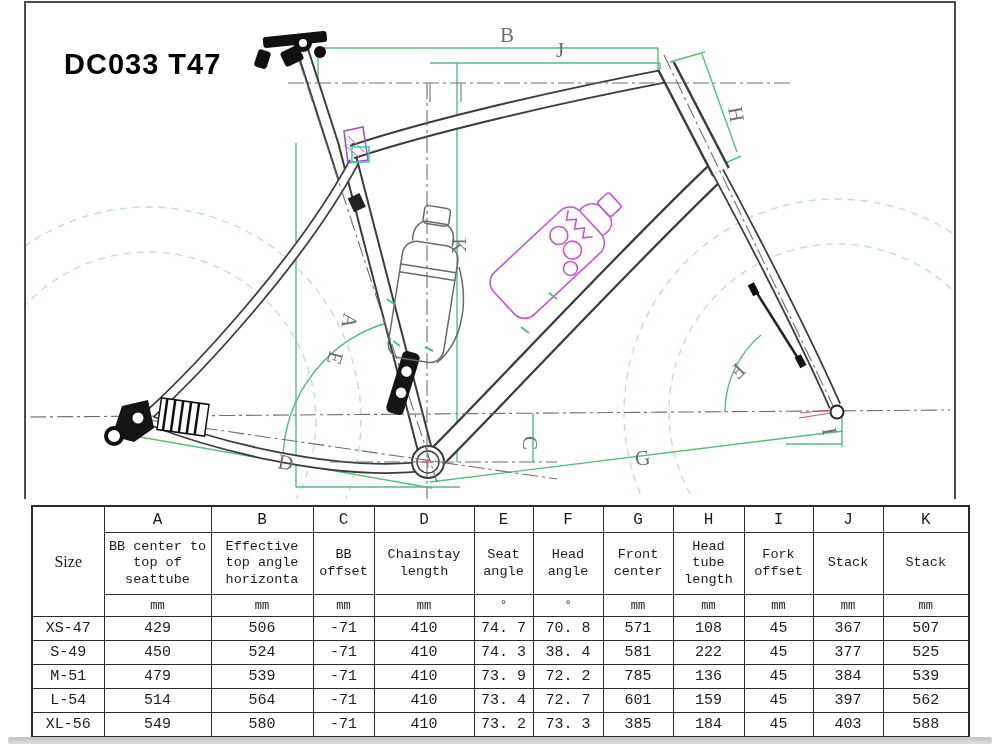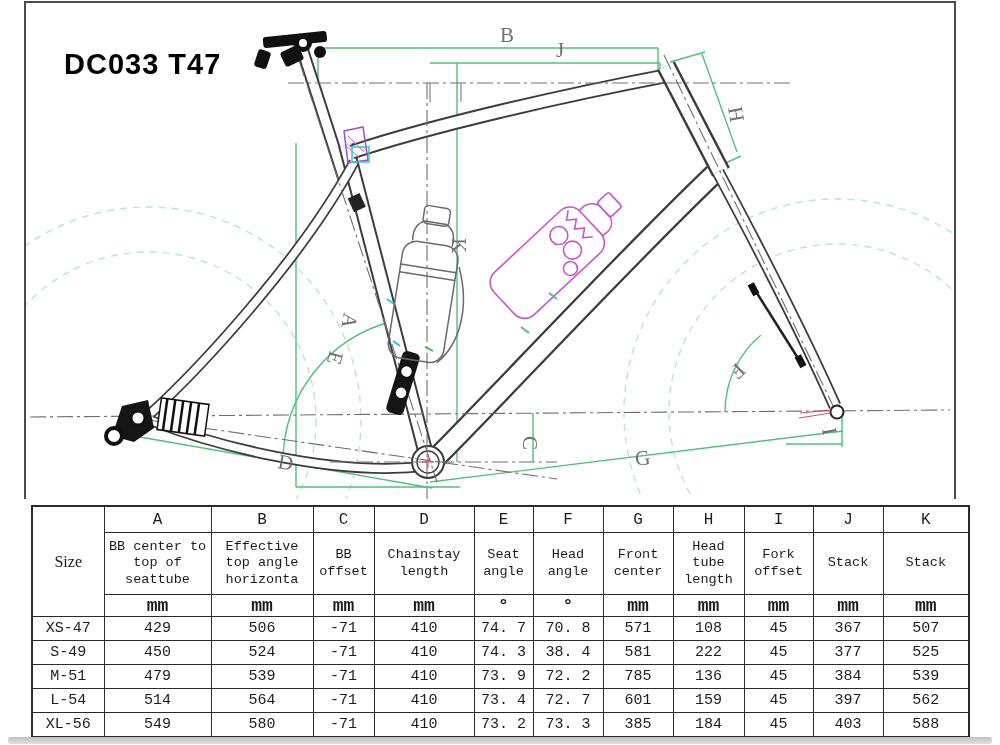--- a/index.html
+++ b/index.html
@@ -33,21 +33,21 @@
     border-collapse:collapse;table-layout:fixed;
     border:2px solid #2b2b2b;color:#1c1c1c;
     font-family:"Liberation Mono",monospace;
   }
   table.geo th,table.geo td{
     border:1px solid #2b2b2b;text-align:center;vertical-align:middle;
     padding:0;font-weight:normal;overflow:hidden;
   }
   tr.letter-row th{height:25px;font-size:16px;}
   tr.desc-row th{height:61px;font-size:13.5px;line-height:1.2;}
-  tr.unit-row th{height:21px;font-size:18px;font-weight:bold;}
+  tr.unit-row th{height:21px;font-size:12px;}
   tbody td{height:23px;font-size:15px;}
   th.size-cell{font-size:15px;font-family:Liberation Serif, serif;}
   .bottom-bar{
     position:absolute;left:8px;top:737px;width:984px;height:7px;border-radius:3px;
     background:linear-gradient(#c2c2c2,#dedede);
   }
 </style>
 </head>
 <body>
 

